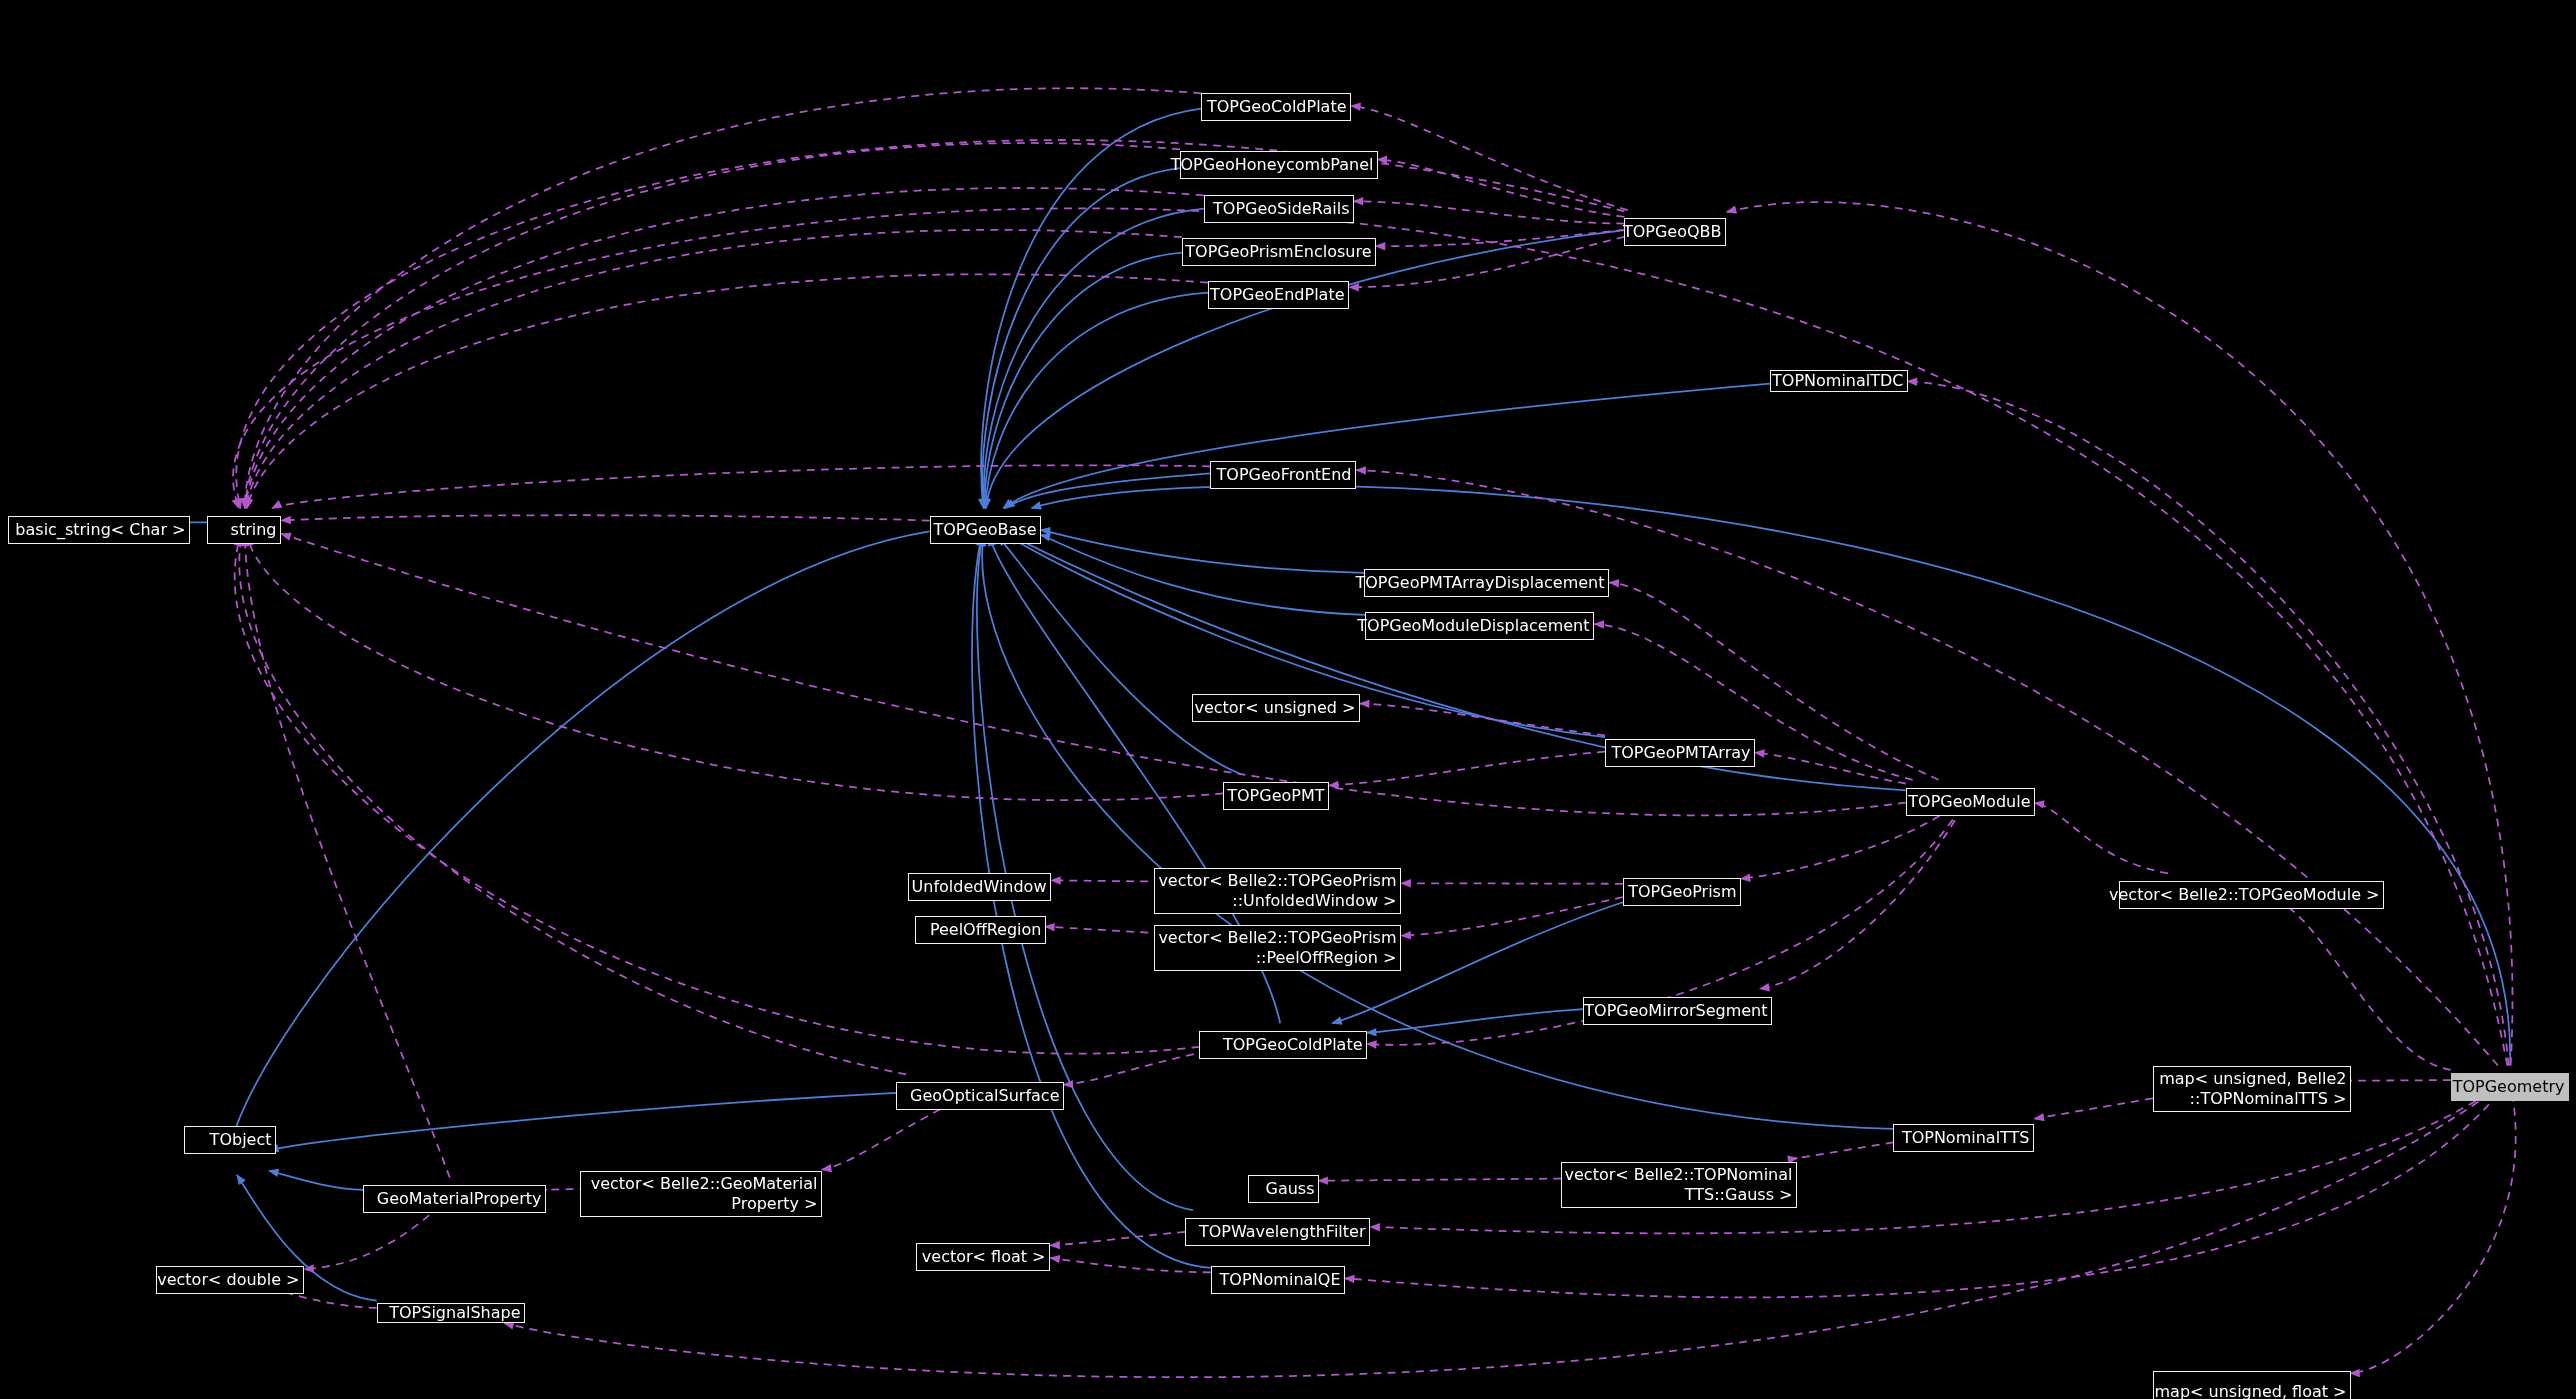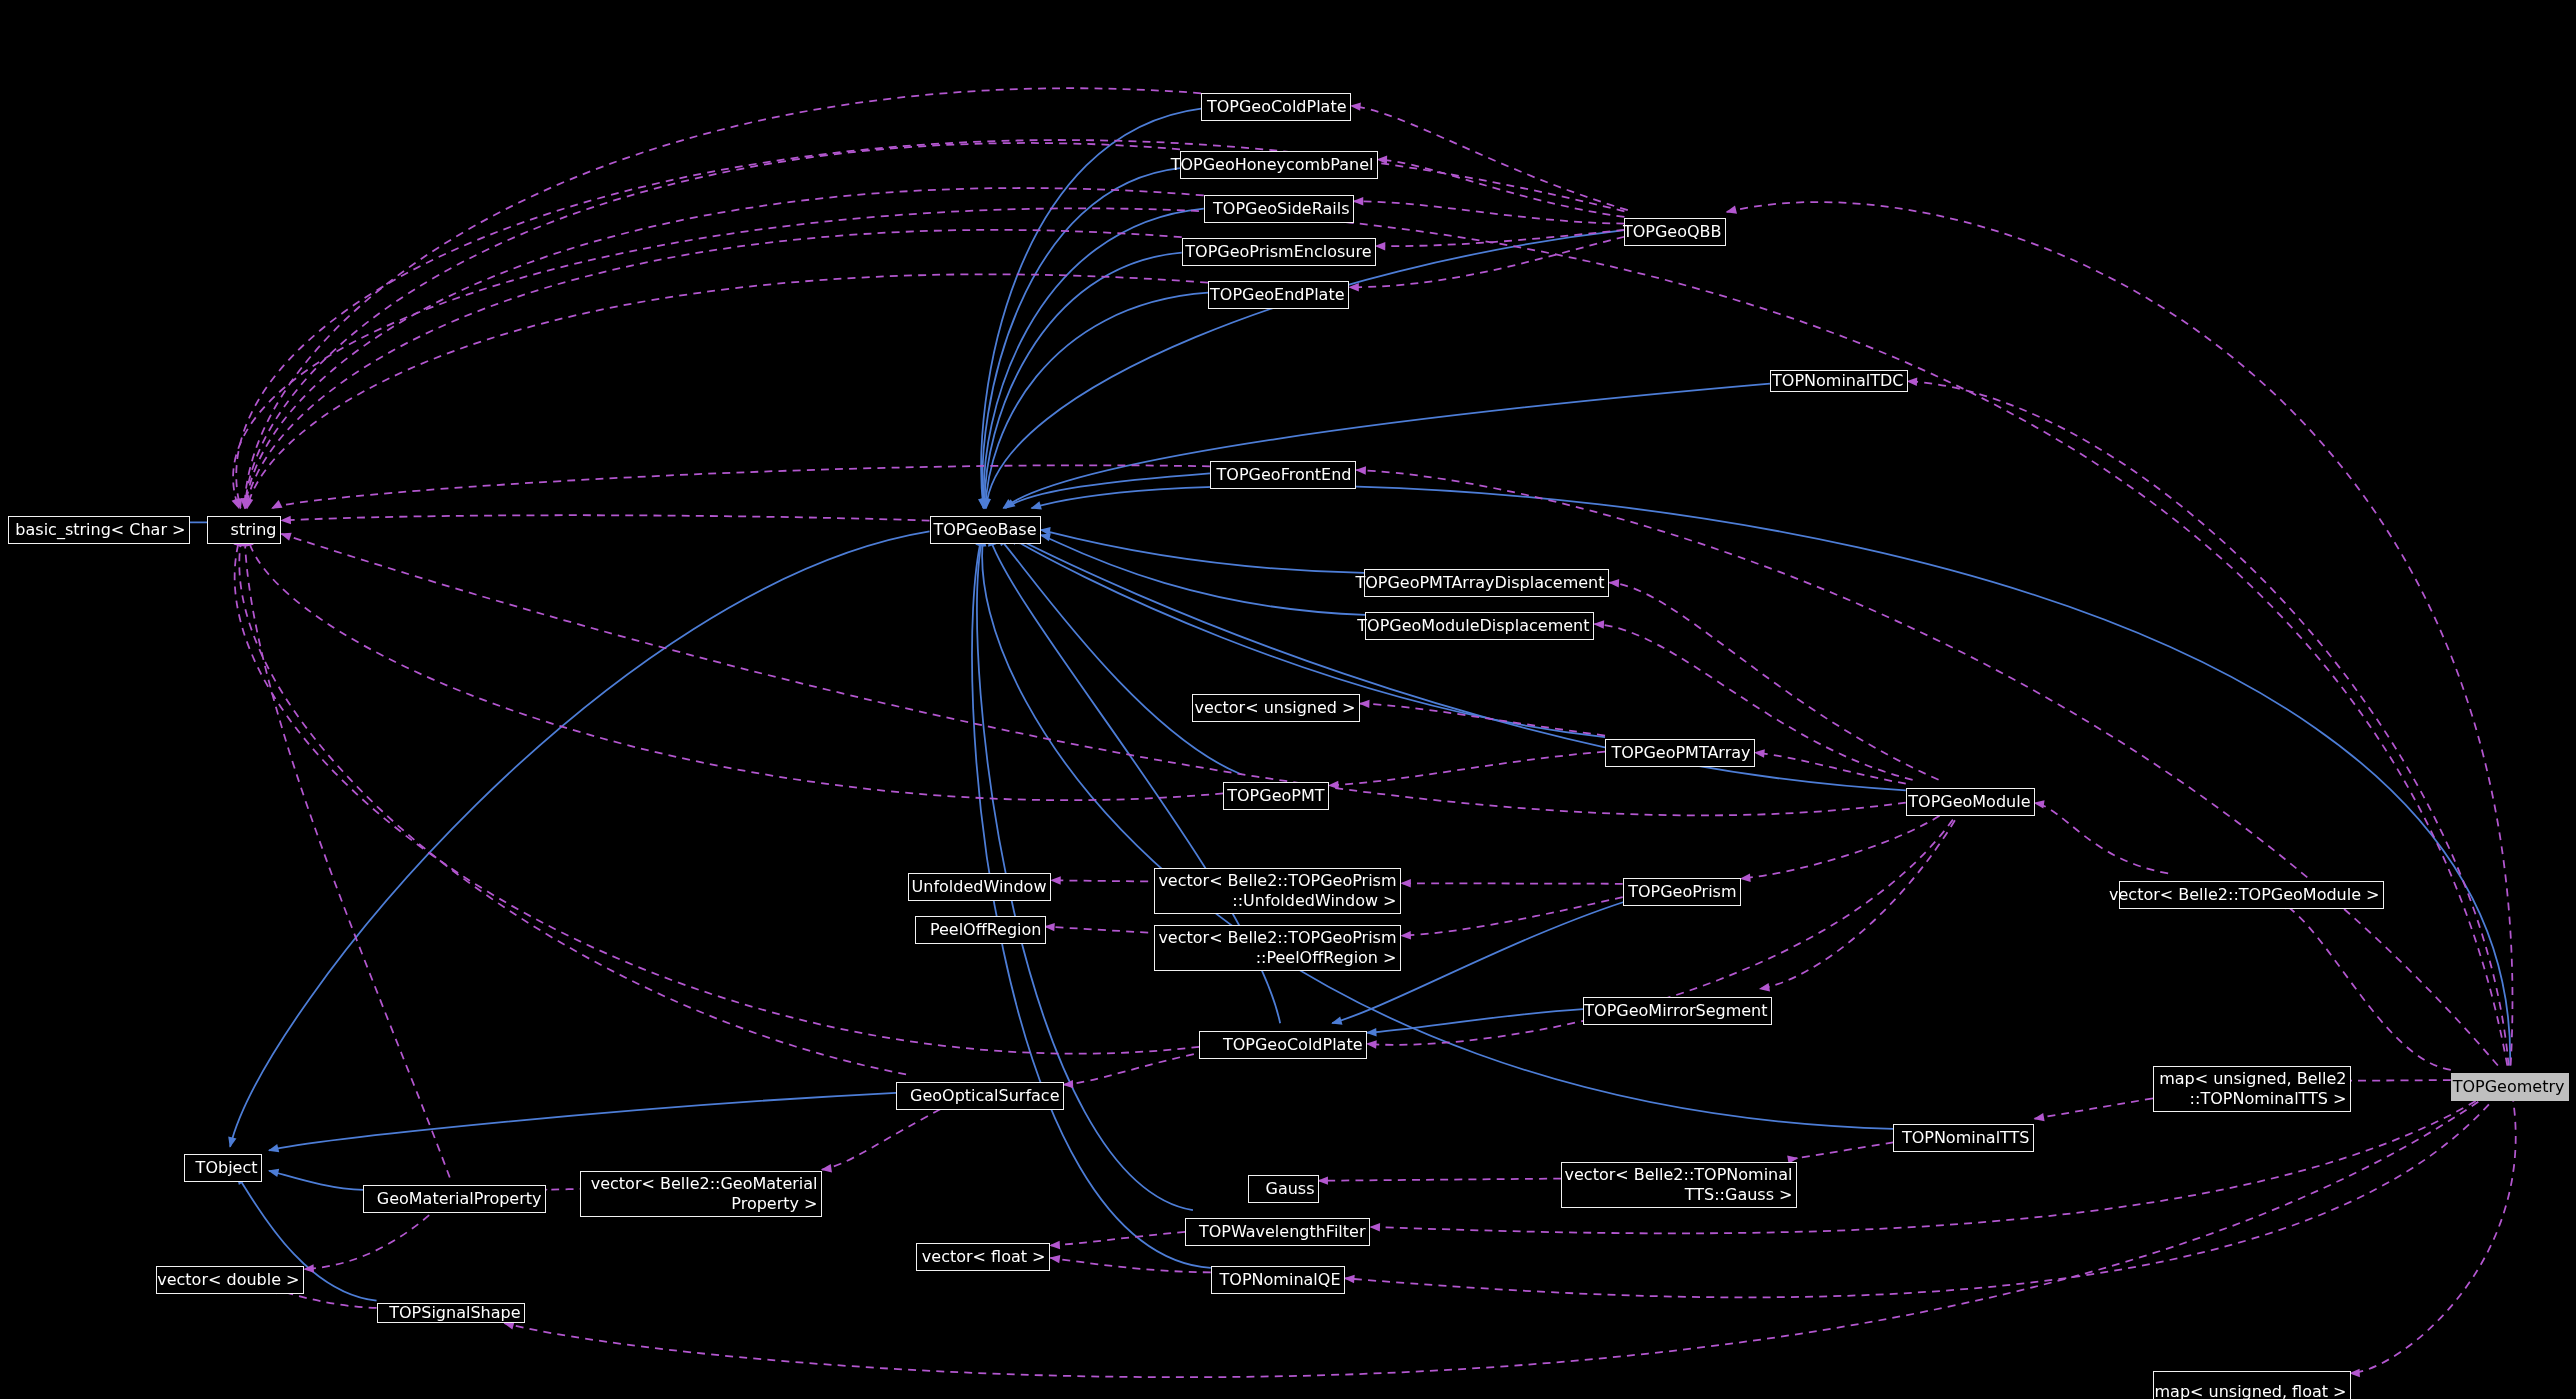--- a/index.html
+++ b/index.html
@@ -221,21 +221,21 @@
       <div class="node" style="left: 896px; top: 1074px; width: 168px; height: 28px;">
         <span class="node-line">GeoOpticalSurface</span>
       </div>
       <div class="node" style="left: 2153px; top: 1058px; width: 198px; height: 46px;">
         <span class="node-line">map&lt; unsigned, Belle2</span>
         <span class="node-line">::TOPNominalTTS &gt;</span>
       </div>
       <div class="node selected" style="left: 2451px; top: 1065px; width: 118px; height: 28px;">
         <span class="node-line">TOPGeometry</span>
       </div>
-      <div class="node" style="left: 184px; top: 1146px; width: 78px; height: 28px;">
+      <div class="node" style="left: 184px; top: 1118px; width: 92px; height: 28px;">
         <span class="node-line">TObject</span>
       </div>
       <div class="node" style="left: 363px; top: 1177px; width: 183px; height: 28px;">
         <span class="node-line">GeoMaterialProperty</span>
       </div>
       <div class="node" style="left: 580px; top: 1163px; width: 242px; height: 46px;">
         <span class="node-line">vector&lt; Belle2::GeoMaterial</span>
         <span class="node-line">Property &gt;</span>
       </div>
       <div class="node" style="left: 1893px; top: 1116px; width: 141px; height: 28px;">

